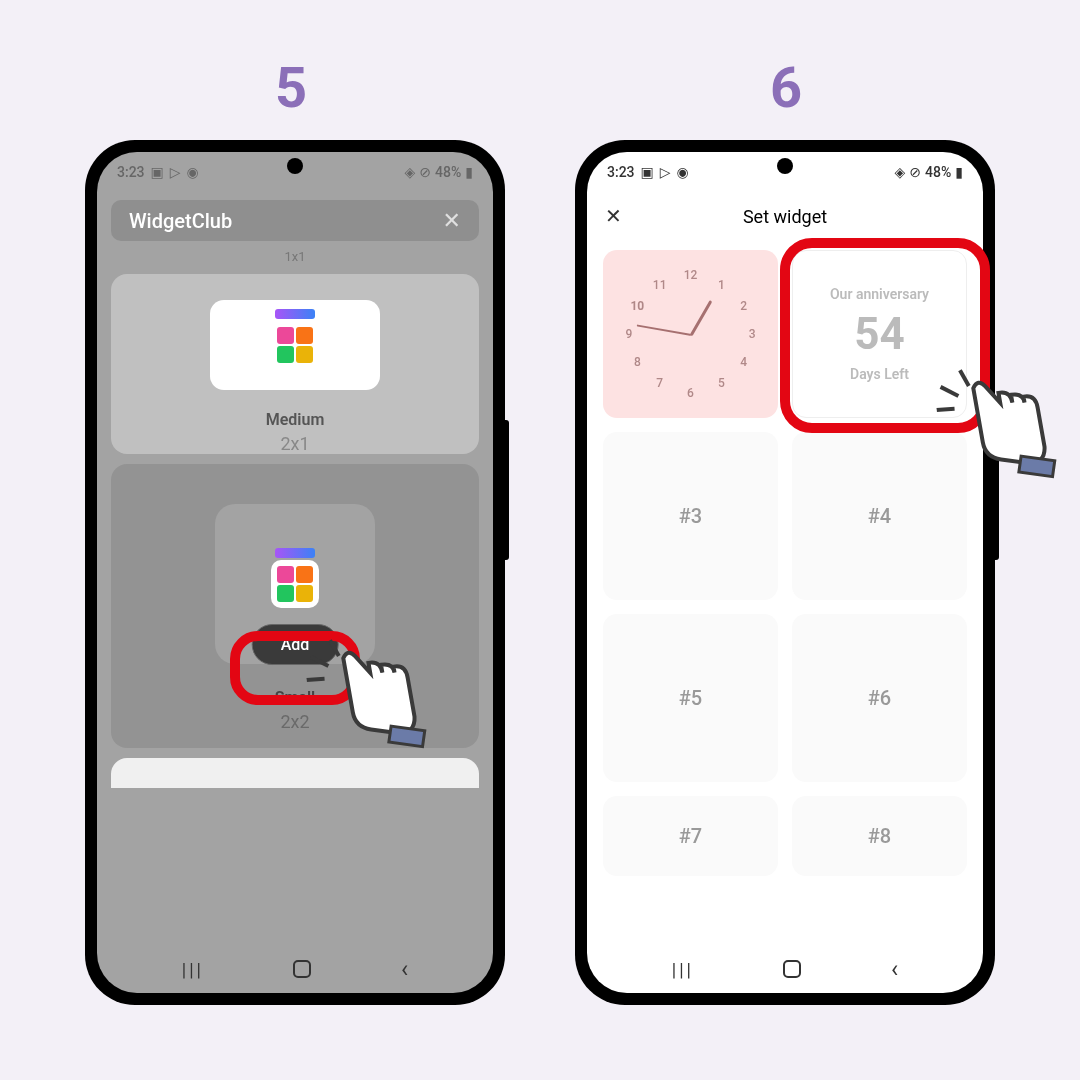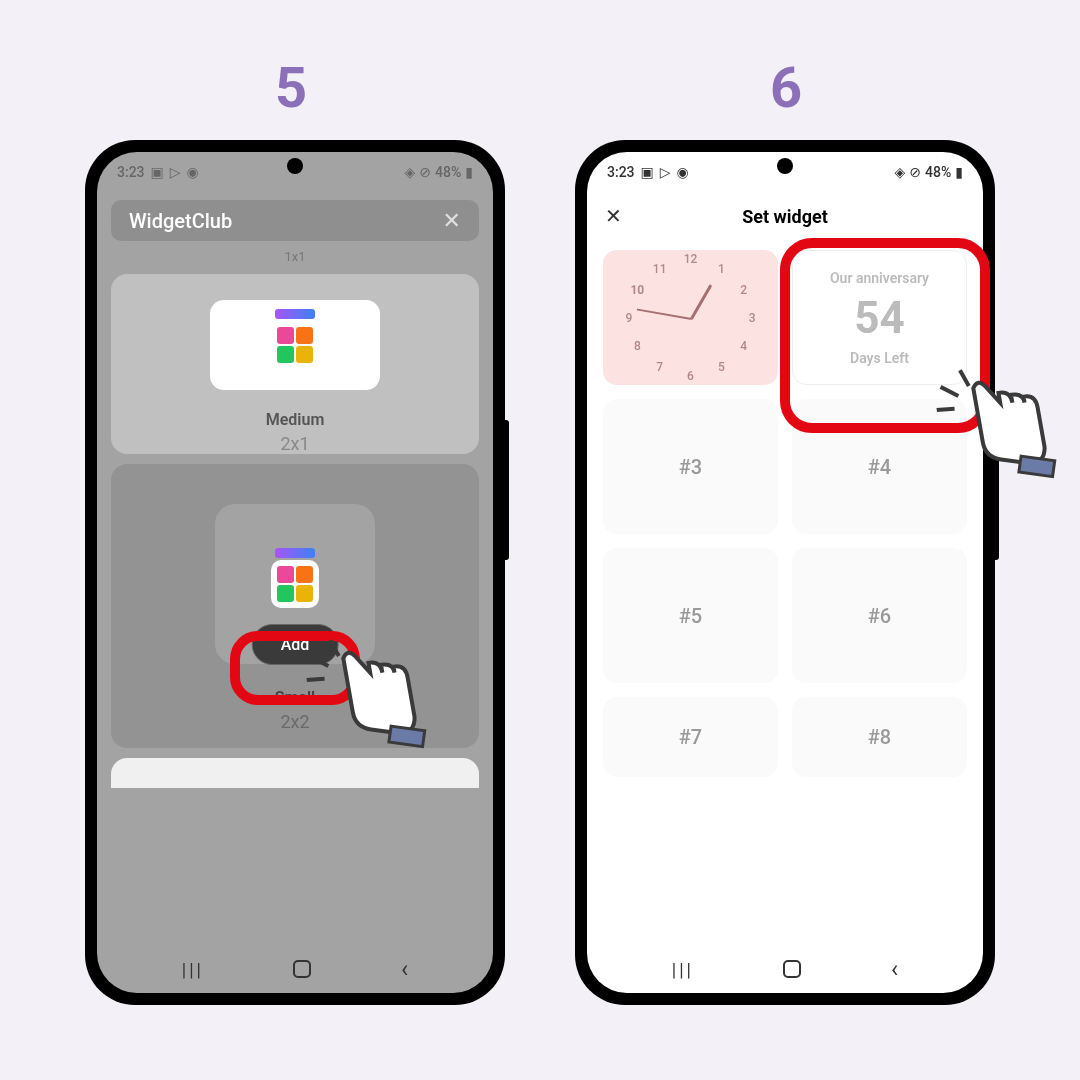--- a/index.html
+++ b/index.html
@@ -203,30 +203,30 @@
     }
     .nav-bar span { color: #333; font-size: 18px; }
     
     .set-header {
       display: flex;
       align-items: center;
       padding: 12px 18px;
       position: relative;
     }
     .set-close { font-size: 20px; color: #333; }
-    .set-title { position: absolute; left: 50%; transform: translateX(-50%); font-size: 18px; font-weight: 700; color: #000; text-align: center; }
+    .set-title { position: absolute; left: 50%; transform: translateX(-50%); font-size: 18px; font-weight: 400; color: #000; text-align: center; }
     
     .widget-grid {
       display: grid;
       grid-template-columns: 1fr 1fr;
       gap: 14px;
       padding: 10px 16px;
     }
     .widget-slot {
-      height: 135px;
+      height: 168px;
       background: #fafafa;
       border-radius: 14px;
       display: flex;
       align-items: center;
       justify-content: center;
       font-size: 20px;
       color: #999;
       font-weight: 500;
     }
     .widget-slot.clock { background: #fde2e2; position: relative; }

